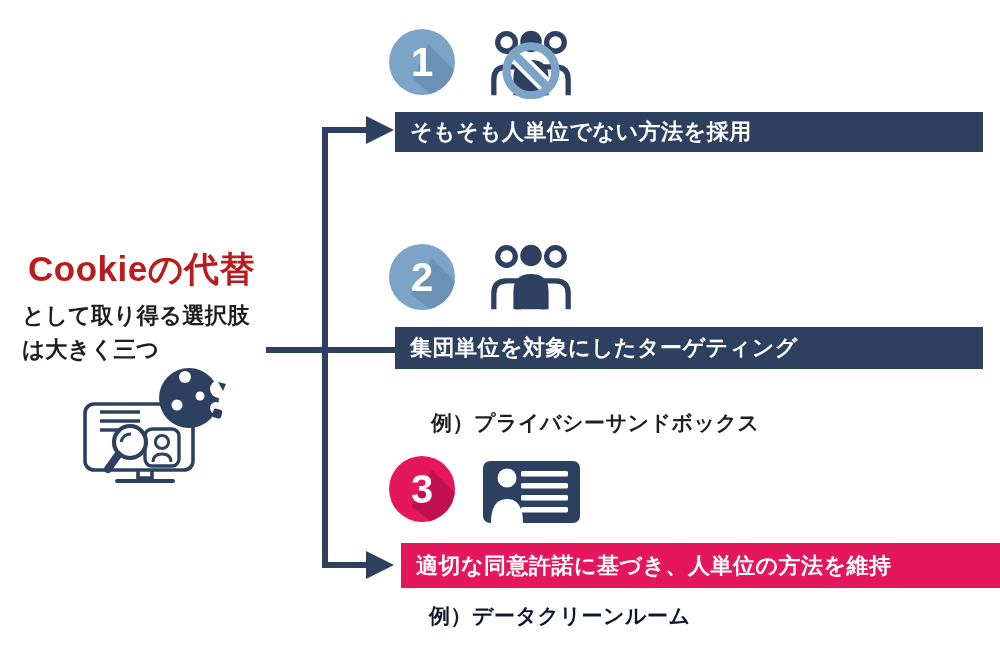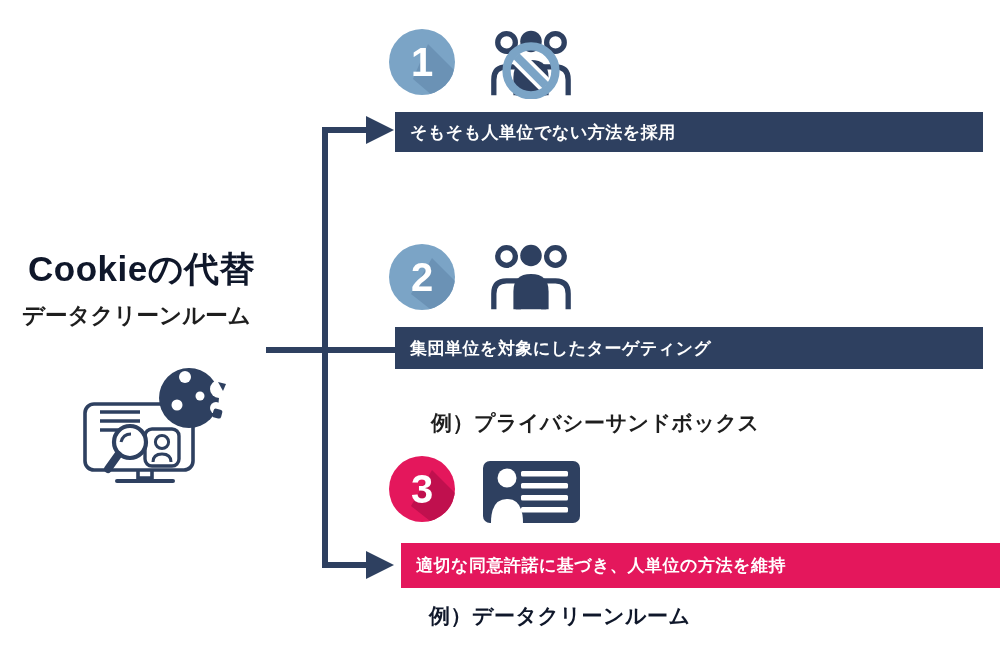--- a/index.html
+++ b/index.html
@@ -3,28 +3,28 @@
 <meta charset="utf-8">
 <style>
   html,body{margin:0;padding:0;background:#ffffff;}
   .canvas{
     position:relative;width:1000px;height:650px;background:#ffffff;overflow:hidden;
     font-family:"Liberation Sans","DejaVu Sans",sans-serif;color:#1e1e1e;
   }
   .abs{position:absolute;}
   
   .intro{left:22px;top:246px;width:270px;}
-  .intro h1{margin:0 0 6px 6px;font-size:35px;font-weight:700;letter-spacing:0.5px;color:#0f172a;}
+  .intro h1{margin:0 0 6px 6px;font-size:35px;font-weight:700;letter-spacing:0.5px;color:#b91c1c;}
   .intro p{margin:0;font-size:22.5px;font-weight:700;line-height:1.5;color:#1e1e1e;}
   
   .connector{left:0;top:0;width:1000px;height:650px;z-index:1;pointer-events:none;}
   
   .banner{
     z-index:2;display:flex;align-items:center;padding-left:15px;box-sizing:border-box;
-    color:#ffffff;font-weight:700;font-size:17px;letter-spacing:0.5px;white-space:nowrap;
+    color:#ffffff;font-weight:700;font-size:22px;letter-spacing:0.5px;white-space:nowrap;
   }
   .banner.navy{background:#2e4060;}
   .banner.pink{background:#e4175c;}
   .banner1{left:395px;top:112px;width:588px;height:40px;}
   .banner2{left:395px;top:327px;width:588px;height:42px;}
   .banner3{left:401px;top:543px;width:628px;height:45px;}
   
   .example{font-size:21px;font-weight:700;letter-spacing:0.5px;white-space:nowrap;color:#1e1e1e;}
   .example.pink{color:#0f172a;}
   .ex1{left:431px;top:166px;}
@@ -41,21 +41,22 @@
   .illus{left:72px;top:358px;z-index:2;}
   svg text{font-family:"Liberation Sans","DejaVu Sans",sans-serif;}
 </style>
 </head>
 <body>
 
 <div class="canvas">
 
   <div class="abs intro">
     <h1>Cookieの代替</h1>
-    <p>データクリーンルーム</p>
+    <p>として取り得る選択肢</p>
+    <p>は大きく三つ</p>
   </div>
 
   <svg class="abs illus" width="182" height="140" viewBox="0 0 182 140">
 
     <rect x="13" y="46" width="108" height="66" rx="9" fill="#ffffff" stroke="#2e4060" stroke-width="3.6"></rect>
     <path d="M66 112 v8 h14 v-8" fill="none" stroke="#2e4060" stroke-width="3.6"></path>
     <line x1="45" y1="123" x2="101" y2="123" stroke="#2e4060" stroke-width="4" stroke-linecap="round"></line>
 
     <line x1="28" y1="54" x2="68" y2="54" stroke="#2e4060" stroke-width="3.4"></line>
     <line x1="28" y1="63" x2="68" y2="63" stroke="#2e4060" stroke-width="3.4"></line>

